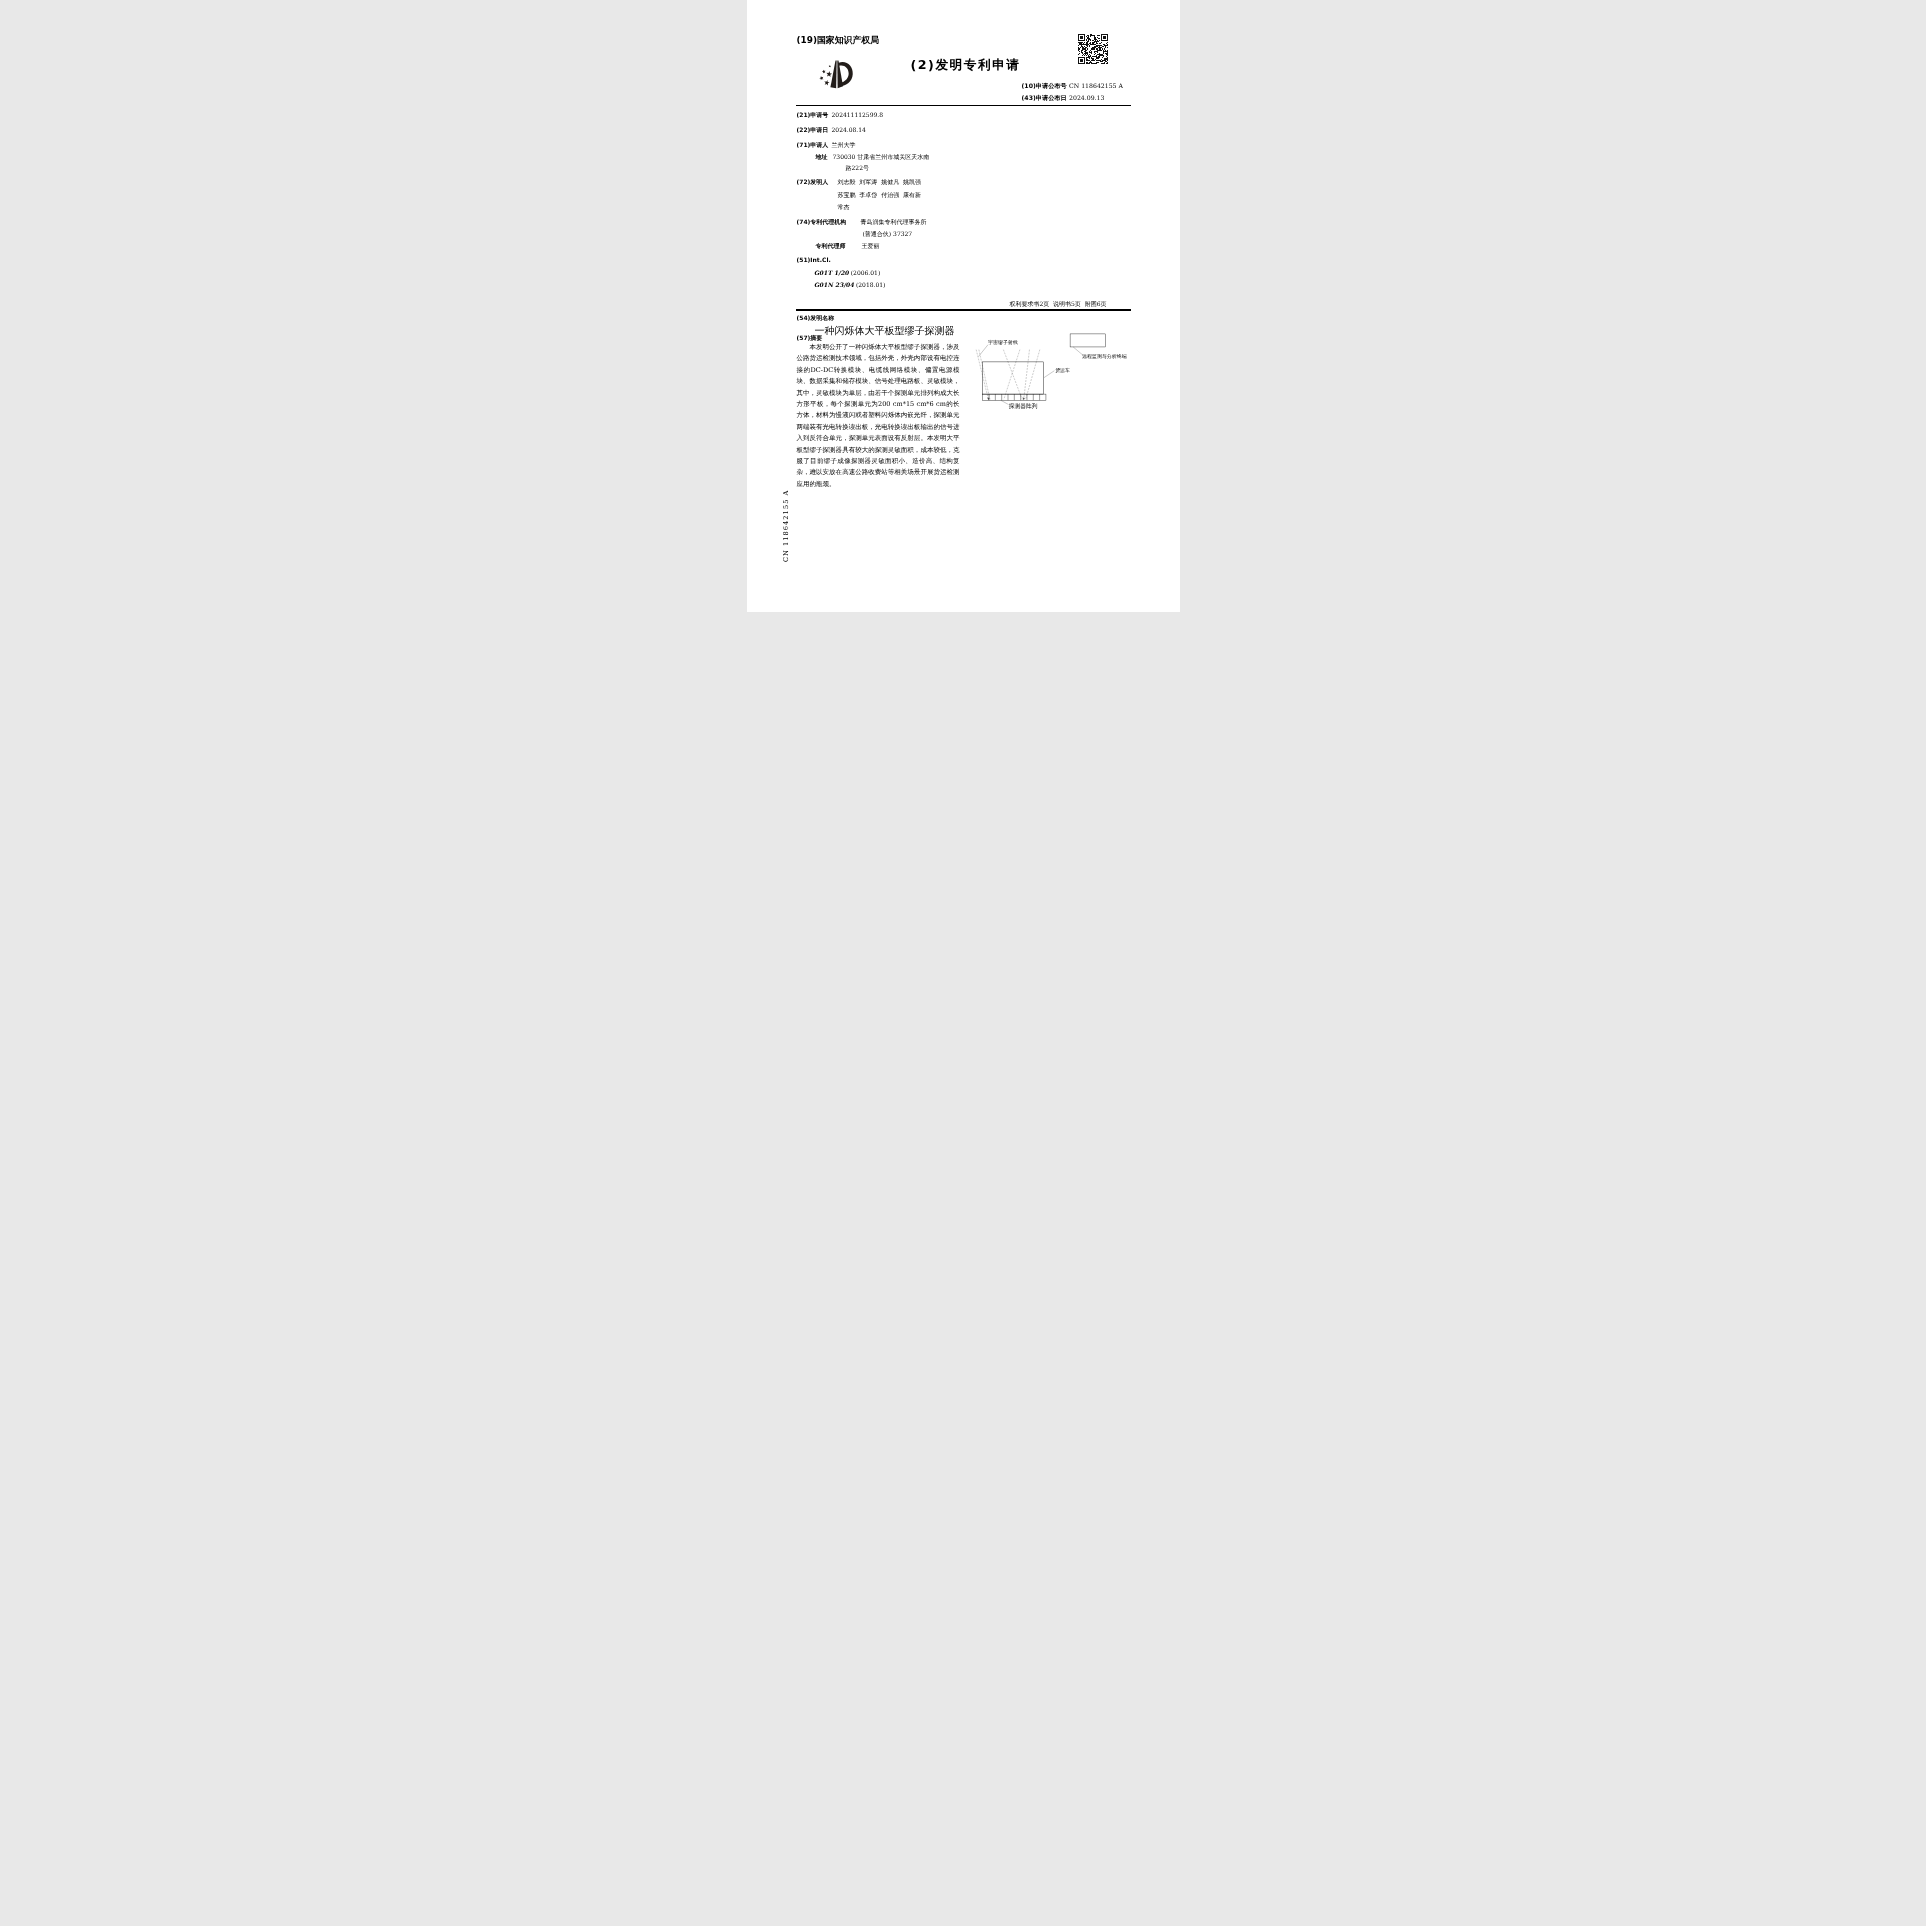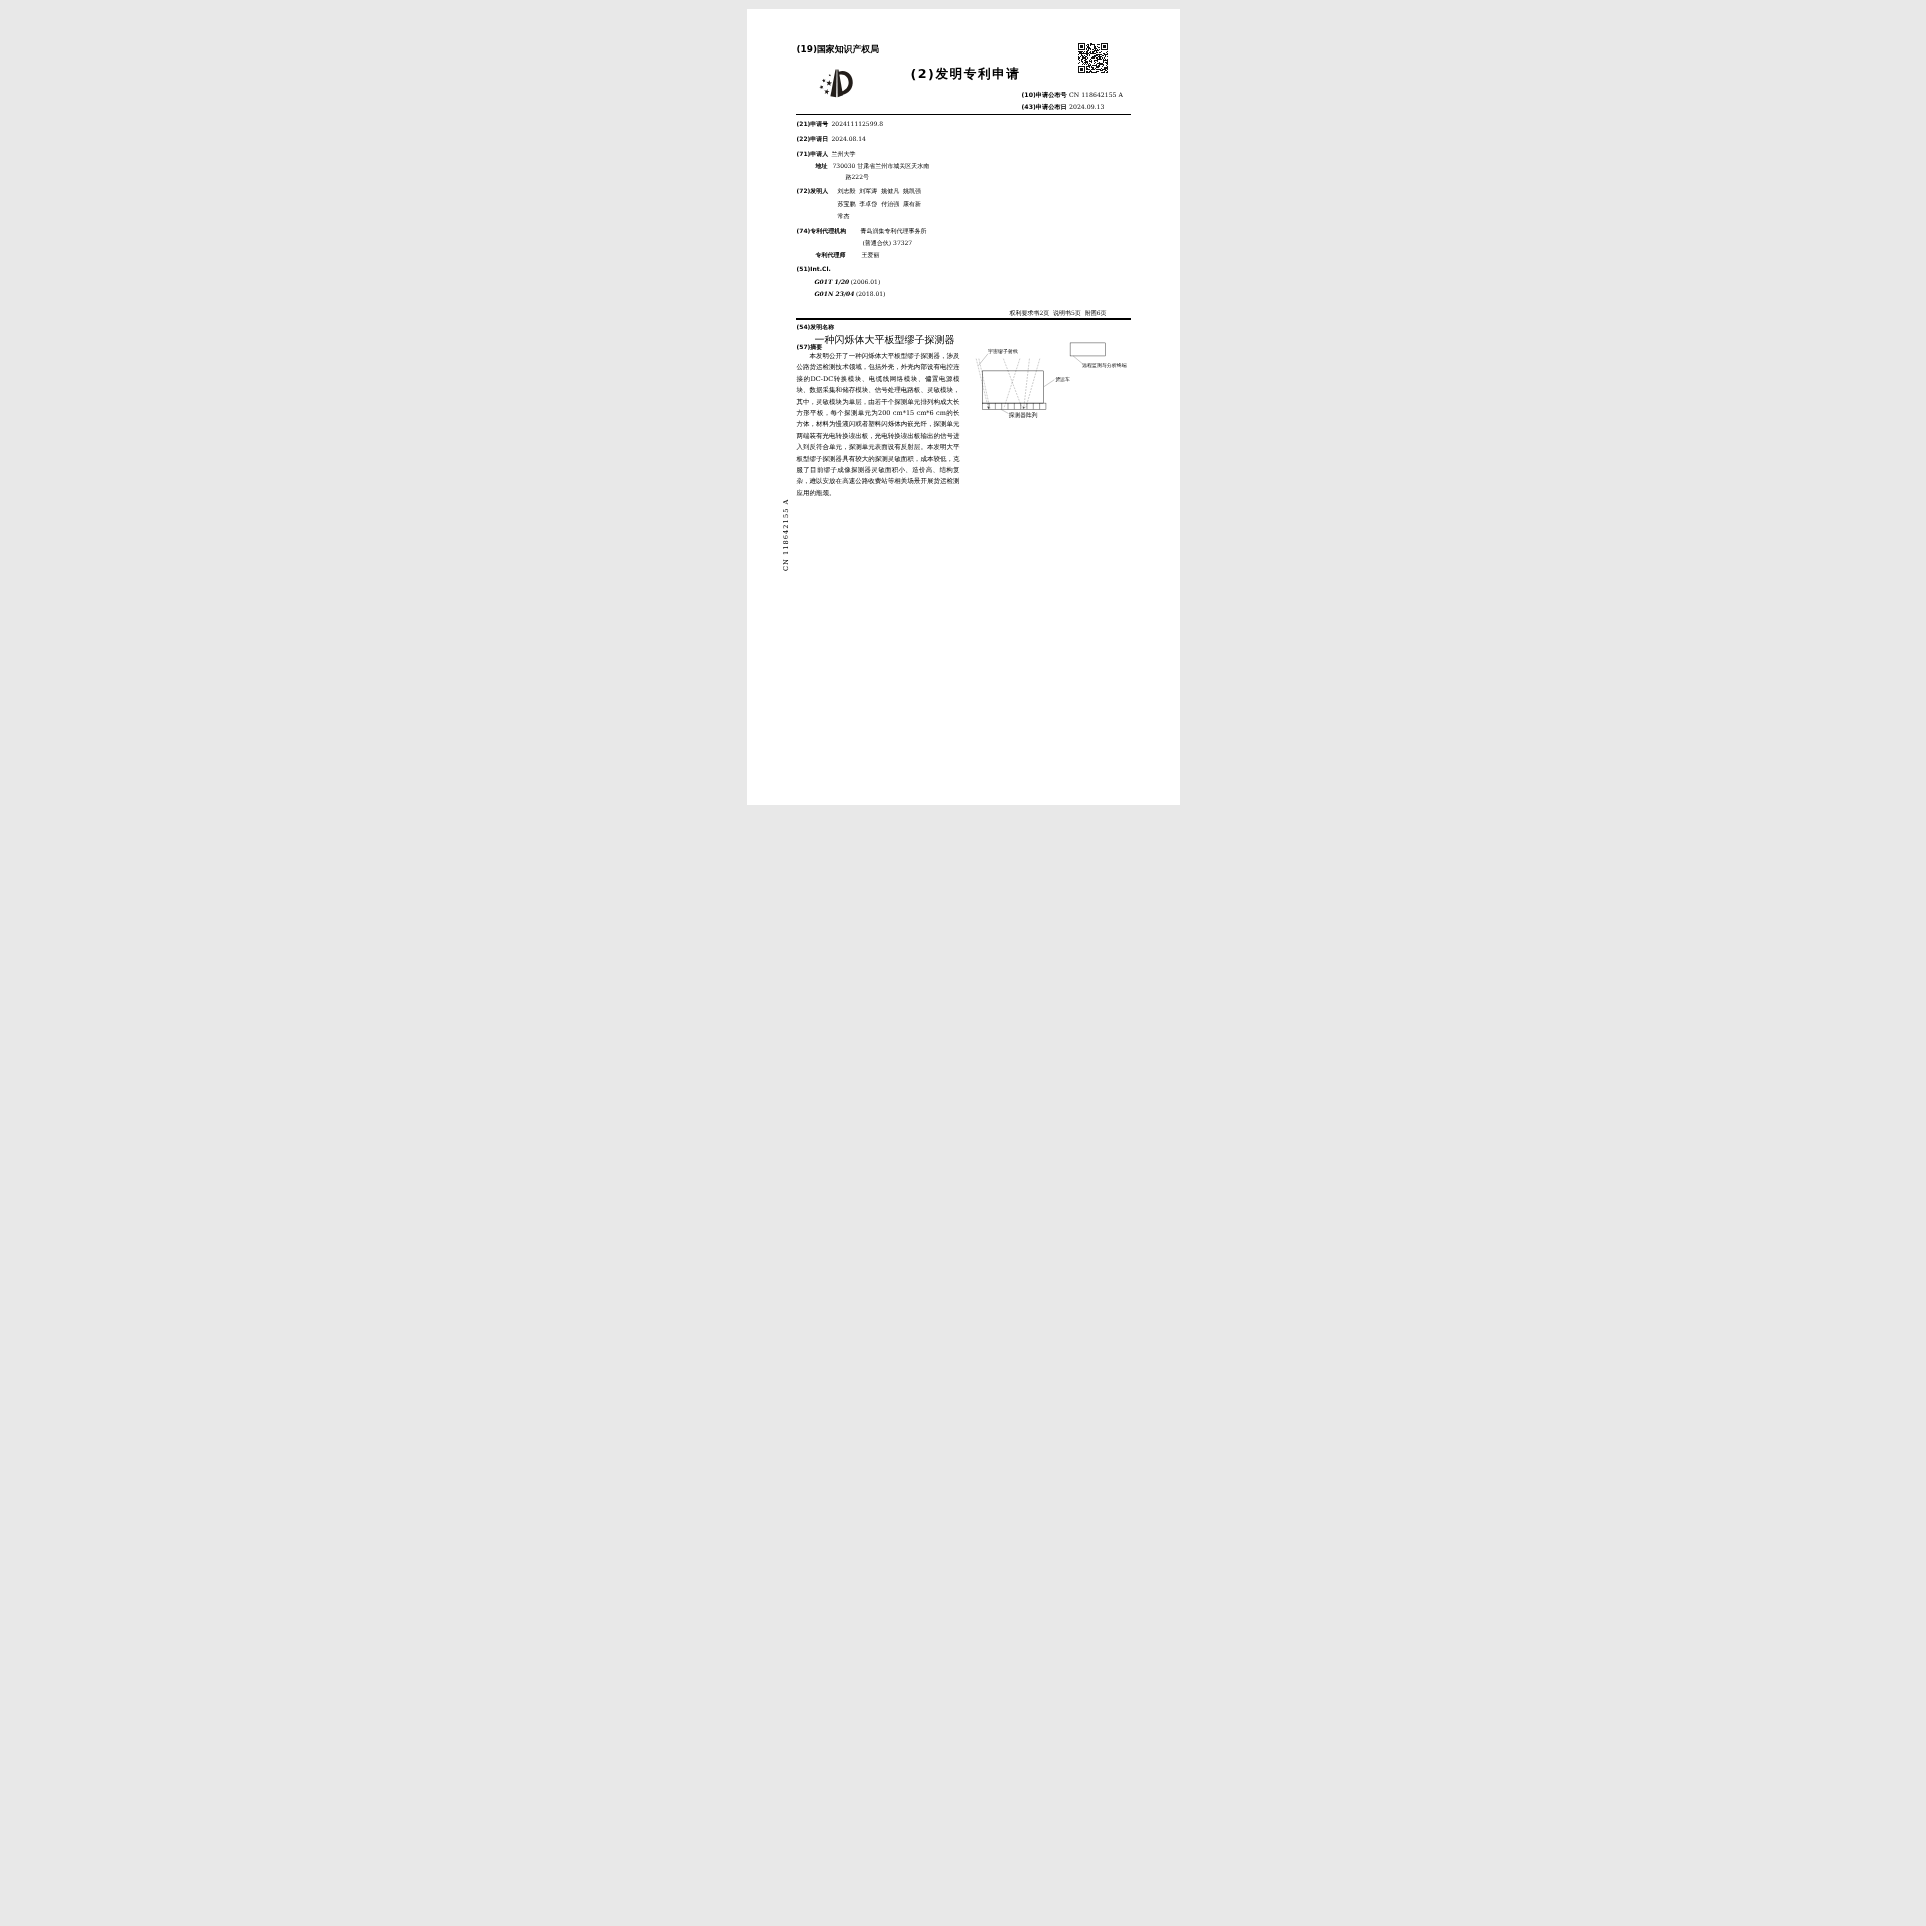--- a/index.html
+++ b/index.html
@@ -1,19 +1,19 @@
 <!DOCTYPE html>
 <html style="font-size:6.2px"><head>
 <meta charset="utf-8">
 <style>
   html,body{margin:0;padding:0;background:#e8e8e8;}
   .page{
     position:relative;
-    width:433px;height:796px;
-    margin:9px auto;
+    width:433px;height:612px;
+    margin:0 auto;
     background:#ffffff;
     font-family:"DejaVu Serif","Liberation Serif",serif;
     color:#000;
     overflow:hidden;
   }
   .abs{position:absolute;white-space:nowrap;}
   .lbl{font-family:"DejaVu Sans","Liberation Sans",sans-serif;font-weight:bold;}
   .val{font-family:"DejaVu Serif","Liberation Serif",serif;}
   .office{left:50px;top:34px;font-size:8.9px;}
   .doc-type{left:119px;top:57px;width:200px;text-align:center;font-size:12.7px;letter-spacing:1.5px;}

